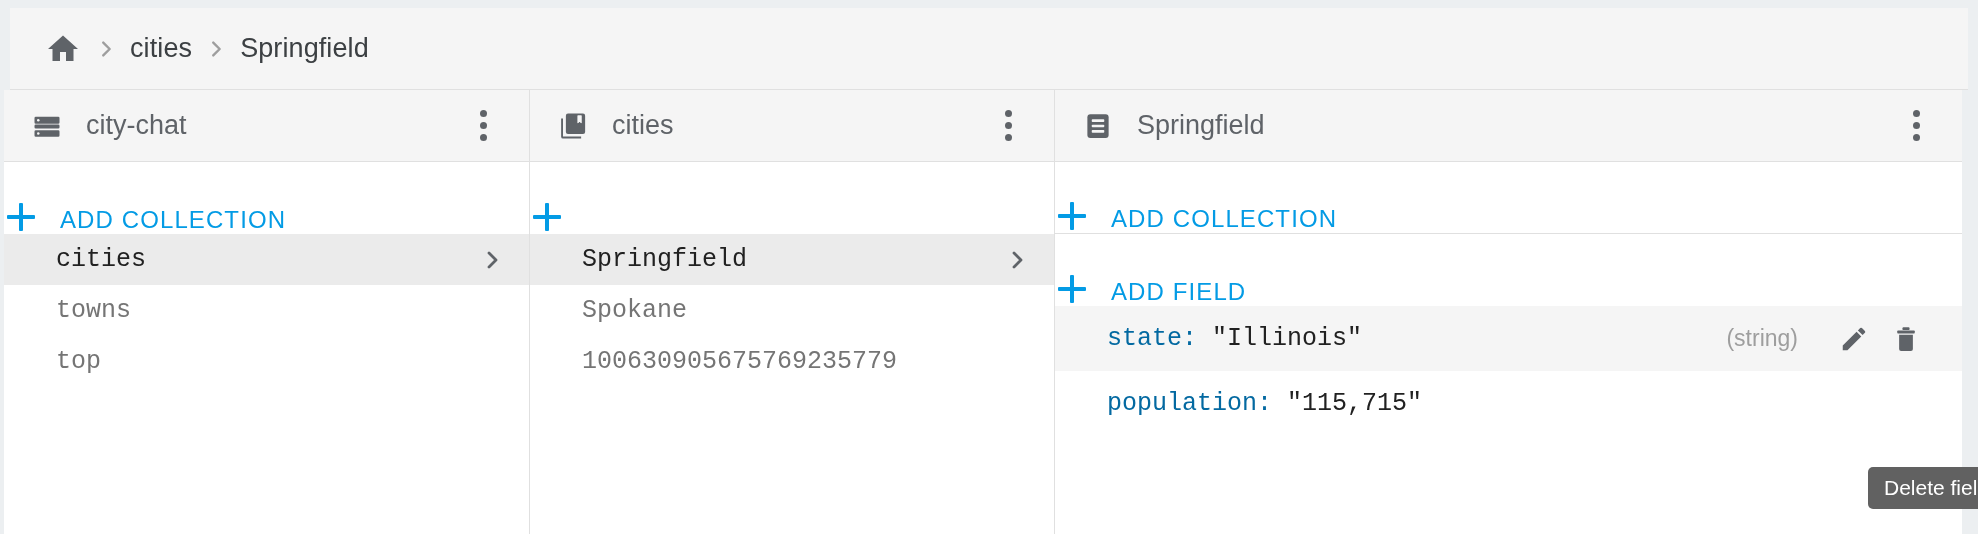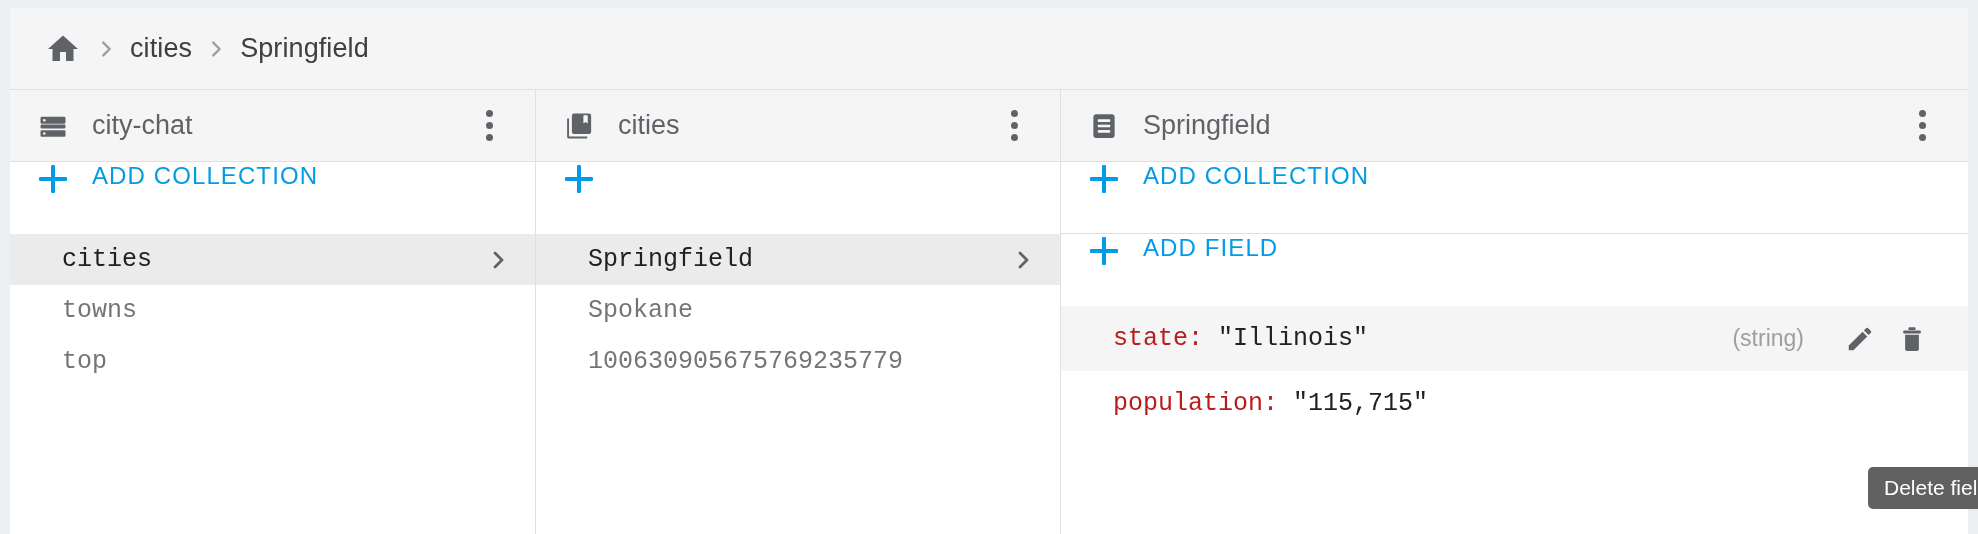--- a/index.html
+++ b/index.html
@@ -66,21 +66,21 @@
     font-size: 27px;
     color: #3c4043;
     letter-spacing: 0.1px;
     white-space: nowrap;
     padding: 0 2px;
   }
 
   
   .panels {
     position: absolute;
-    left: 10px;
+    left: 4px;
     top: 90px;
     width: 1958px;
     height: 444px;
     display: flex;
     background: #ffffff;
   }
 
   .panel {
     position: relative;
     height: 444px;
@@ -137,22 +137,21 @@
     width: 7px;
     height: 7px;
     border-radius: 50%;
     background: #5f6368;
   }
 
   
   .add-row {
     height: 72px;
     display: flex;
-    align-items: flex-start;
-    padding-left: 26px;
+    align-items: flex-end;
     cursor: pointer;
     background: #ffffff;
   }
   .add-row.bordered { border-bottom: 1px solid #e0e0e0; }
   .plus-icon {
     width: 34px;
     height: 34px;
     flex: 0 0 34px;
     position: relative;
     margin-right: 22px;
@@ -226,21 +225,21 @@
     cursor: pointer;
   }
   .field-row.hovered { background: #f5f5f5; }
   .field-text {
     flex: 1 1 auto;
     font-family: "Liberation Mono", monospace;
     font-size: 25px;
     white-space: nowrap;
     overflow: hidden;
   }
-  .field-key { color: #b91c1c; }
+  .field-key { color: #0369a1; }
   .field-val { color: #212121; }
   .field-type {
     flex: 0 0 auto;
     font-size: 23px;
     color: #9e9e9e;
     margin-right: 24px;
     white-space: nowrap;
   }
   .field-action {
     flex: 0 0 auto;

